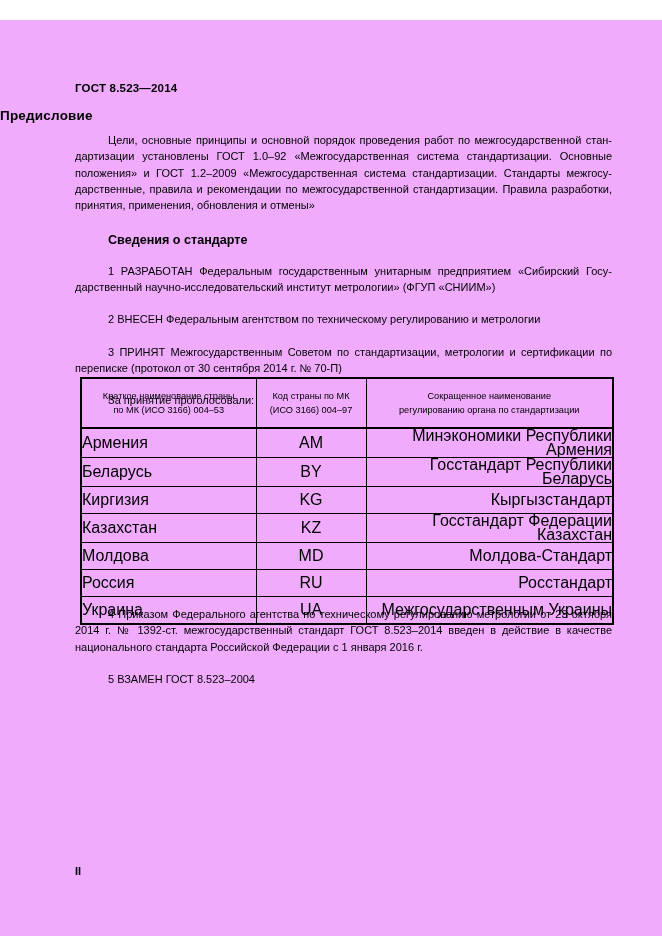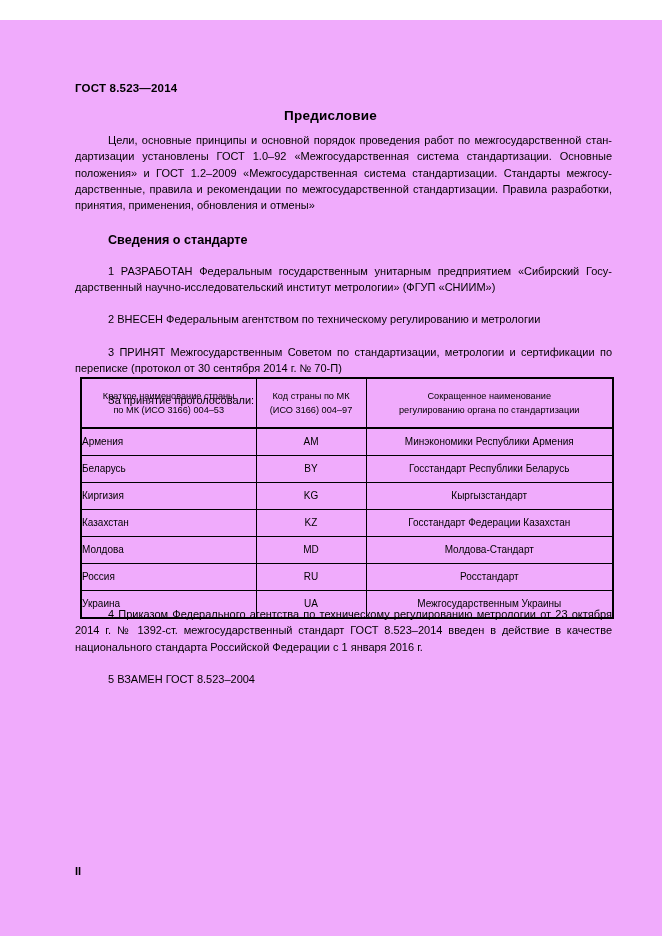--- a/index.html
+++ b/index.html
@@ -35,21 +35,21 @@
     font-weight: bold;
     letter-spacing: 0.2px;
   }
 
   
   .doc-title {
     position: absolute;
     left: 0;
     right: 1px;
     top: 88px;
-    text-align: center;
+    text-align: left;
     font-size: 13.5px;
     font-weight: bold;
     letter-spacing: 0.2px;
   }
 
   
   .content {
     position: absolute;
     left: 75px;
     top: 112px;
@@ -104,26 +104,26 @@
     border-bottom: 2px solid #000;
     height: 44px;
     font-size: 9.2px;
     font-weight: normal;
     line-height: 14px;
     text-align: center;
     padding: 2px 6px;
   }
   table.vote-table tbody td {
     height: 26px;
-    font-size: 10px;
+    font-size: 16px;
     line-height: 14px;
   }
   td.cell-country { padding-left: 22px; text-align: left; }
   td.cell-code    { text-align: center; }
-  td.cell-body    { padding-left: 22px; text-align: center; }
+  td.cell-body    { padding-left: 22px; text-align: right; }
 
   
   .tail {
     position: absolute;
     left: 75px;
     top: 586px;
     width: 537px;
   }
 
   

